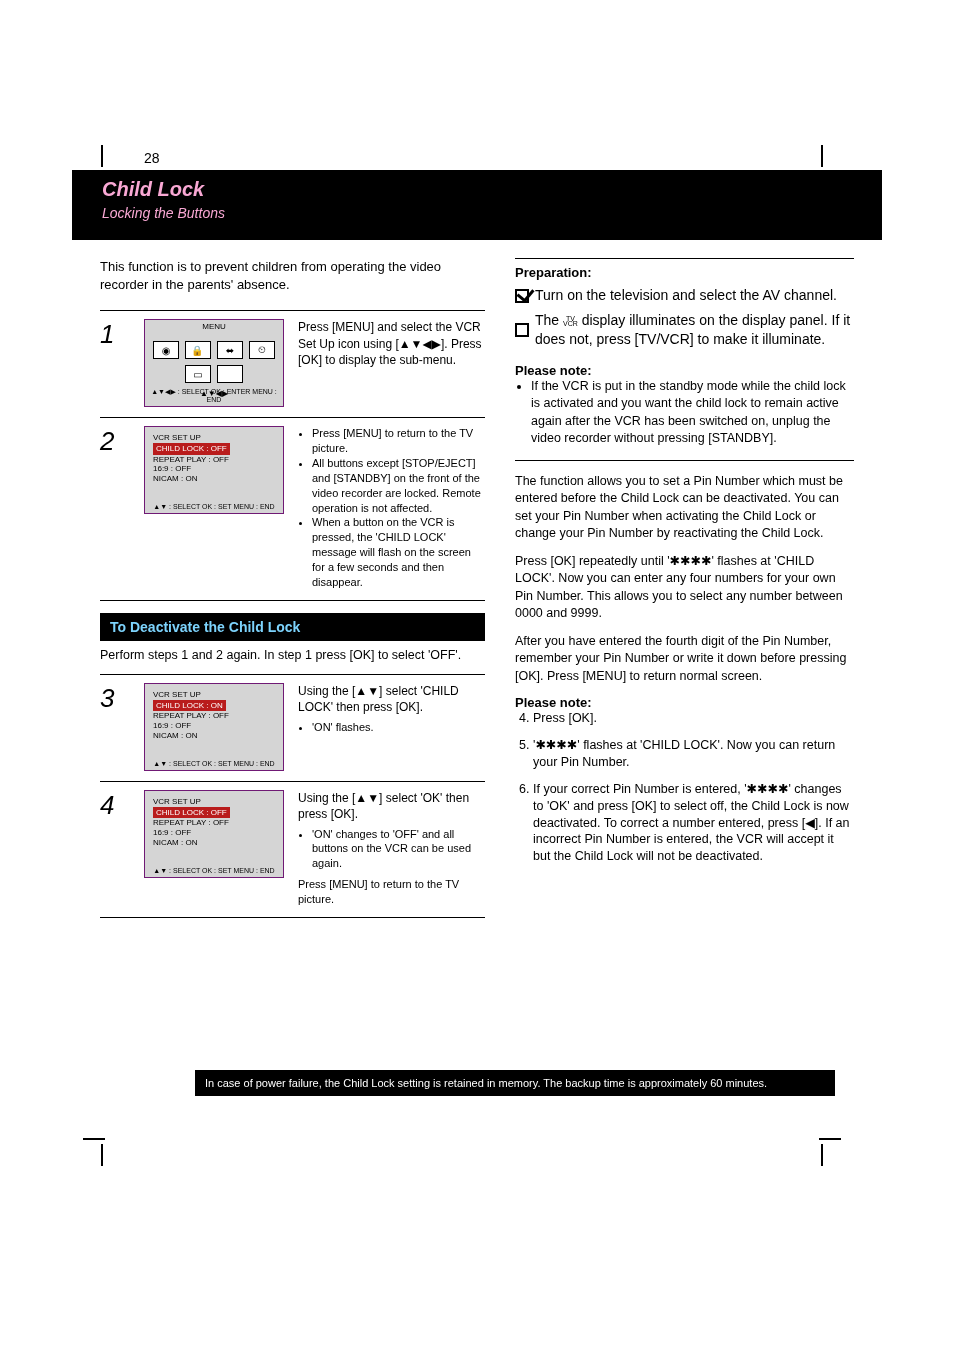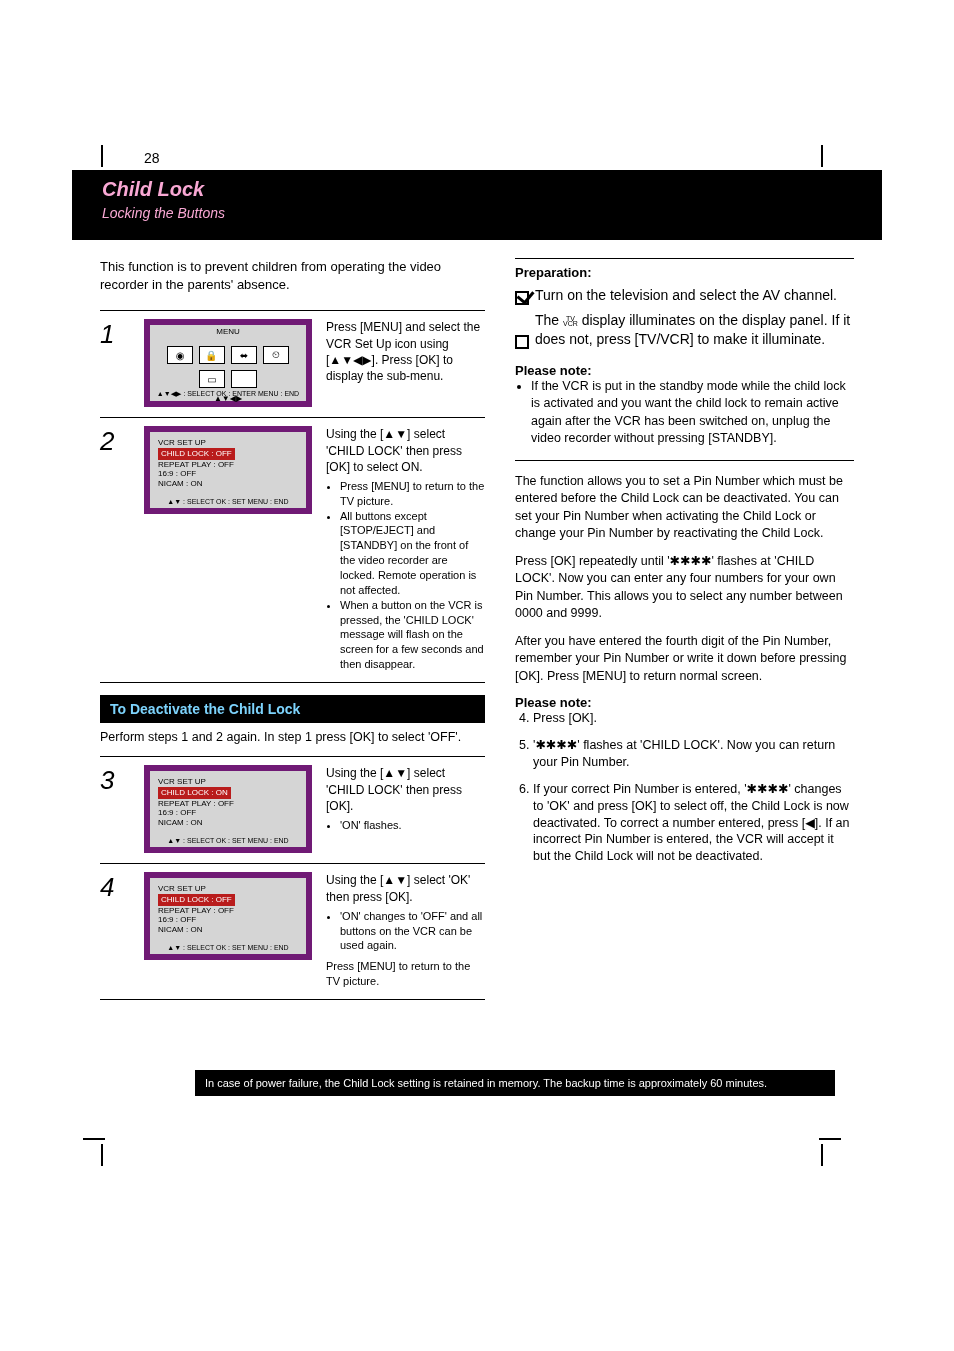--- a/index.html
+++ b/index.html
@@ -58,24 +58,24 @@
     border-top: 1px solid #000;
     padding: 8px 0 10px 0;
   }
   .step-num {
     width: 30px;
     font-size: 26px;
     font-weight: normal;
     font-style: italic;
   }
   .step-illus {
-    width: 168px;
+    width: 140px;
     height: 88px;
     background: #d5d5d5;
-    border: 6px solid #701a75;
+    border: 1px solid #701a75;
     position: relative;
     font-size: 8px;
   }
   .step-body { flex: 1; line-height: 1.35; }
   .step-body .headline { font-size: 12px; margin-bottom: 4px; }
   .step-body ul { list-style: disc; margin-left: 14px; font-size: 11px; }
 
   .menu-icons {
     display: flex; flex-wrap: wrap; gap: 6px;
     padding: 10px 8px 0 8px;
@@ -99,21 +99,21 @@
     line-height: 1.2;
   }
   .menu-list .hilite {
     background: #b91c1c; color:#fff; padding: 1px 3px; display:inline-block;
   }
   .osd-bottom {
     position:absolute; bottom:3px; left:0; right:0;
     font-size:7px; text-align:center;
   }
 
-  .check { font-size: 14px; margin: 6px 0 4px 0; display:flex; gap:6px; align-items:flex-end; line-height:1.35;}
+  .check { font-size: 14px; margin: 6px 0 4px 0; display:flex; gap:6px; align-items:center; line-height:1.35;}
   .check .box { width:14px; height:14px; border:2px solid #000; flex:0 0 auto; margin-top:1px; position:relative;}
   .check .box.checked::after {
     content:""; position:absolute; left:1px; top:-3px;
     width:12px; height:8px; border-left:3px solid #000; border-bottom:3px solid #000;
     transform: rotate(-50deg);
   }
   .tvvcr {
     display:inline-block; font-size:7px; line-height:0.8;
     text-align:center; vertical-align:middle;
   }
@@ -214,21 +214,20 @@
         <div class="menu-list">
           <div>VCR SET UP</div>
           <span class="hilite">CHILD LOCK : OFF</span><br>
           <span>REPEAT PLAY : OFF</span><br>
           <span>16:9 : OFF</span><br>
           <span>NICAM : ON</span>
         </div>
         <div class="osd-bottom">▲▼ : SELECT  OK : SET  MENU : END</div>
       </div>
       <div class="step-body">
-        <div class="headline">Using the [▲▼] select 'CHILD LOCK' then press [OK] to select ON.</div>
         <ul>
           <li>Press [MENU] to return to the TV picture.</li>
           <li>All buttons except [STOP/EJECT] and [STANDBY] on the front of the video recorder are locked. Remote operation is not affected.</li>
           <li>When a button on the VCR is pressed, the 'CHILD LOCK' message will flash on the screen for a few seconds and then disappear.</li>
         </ul>
       </div>
     </div>
 
     <div style="border-top:1px solid #000;margin-bottom:12px;"></div>
 

